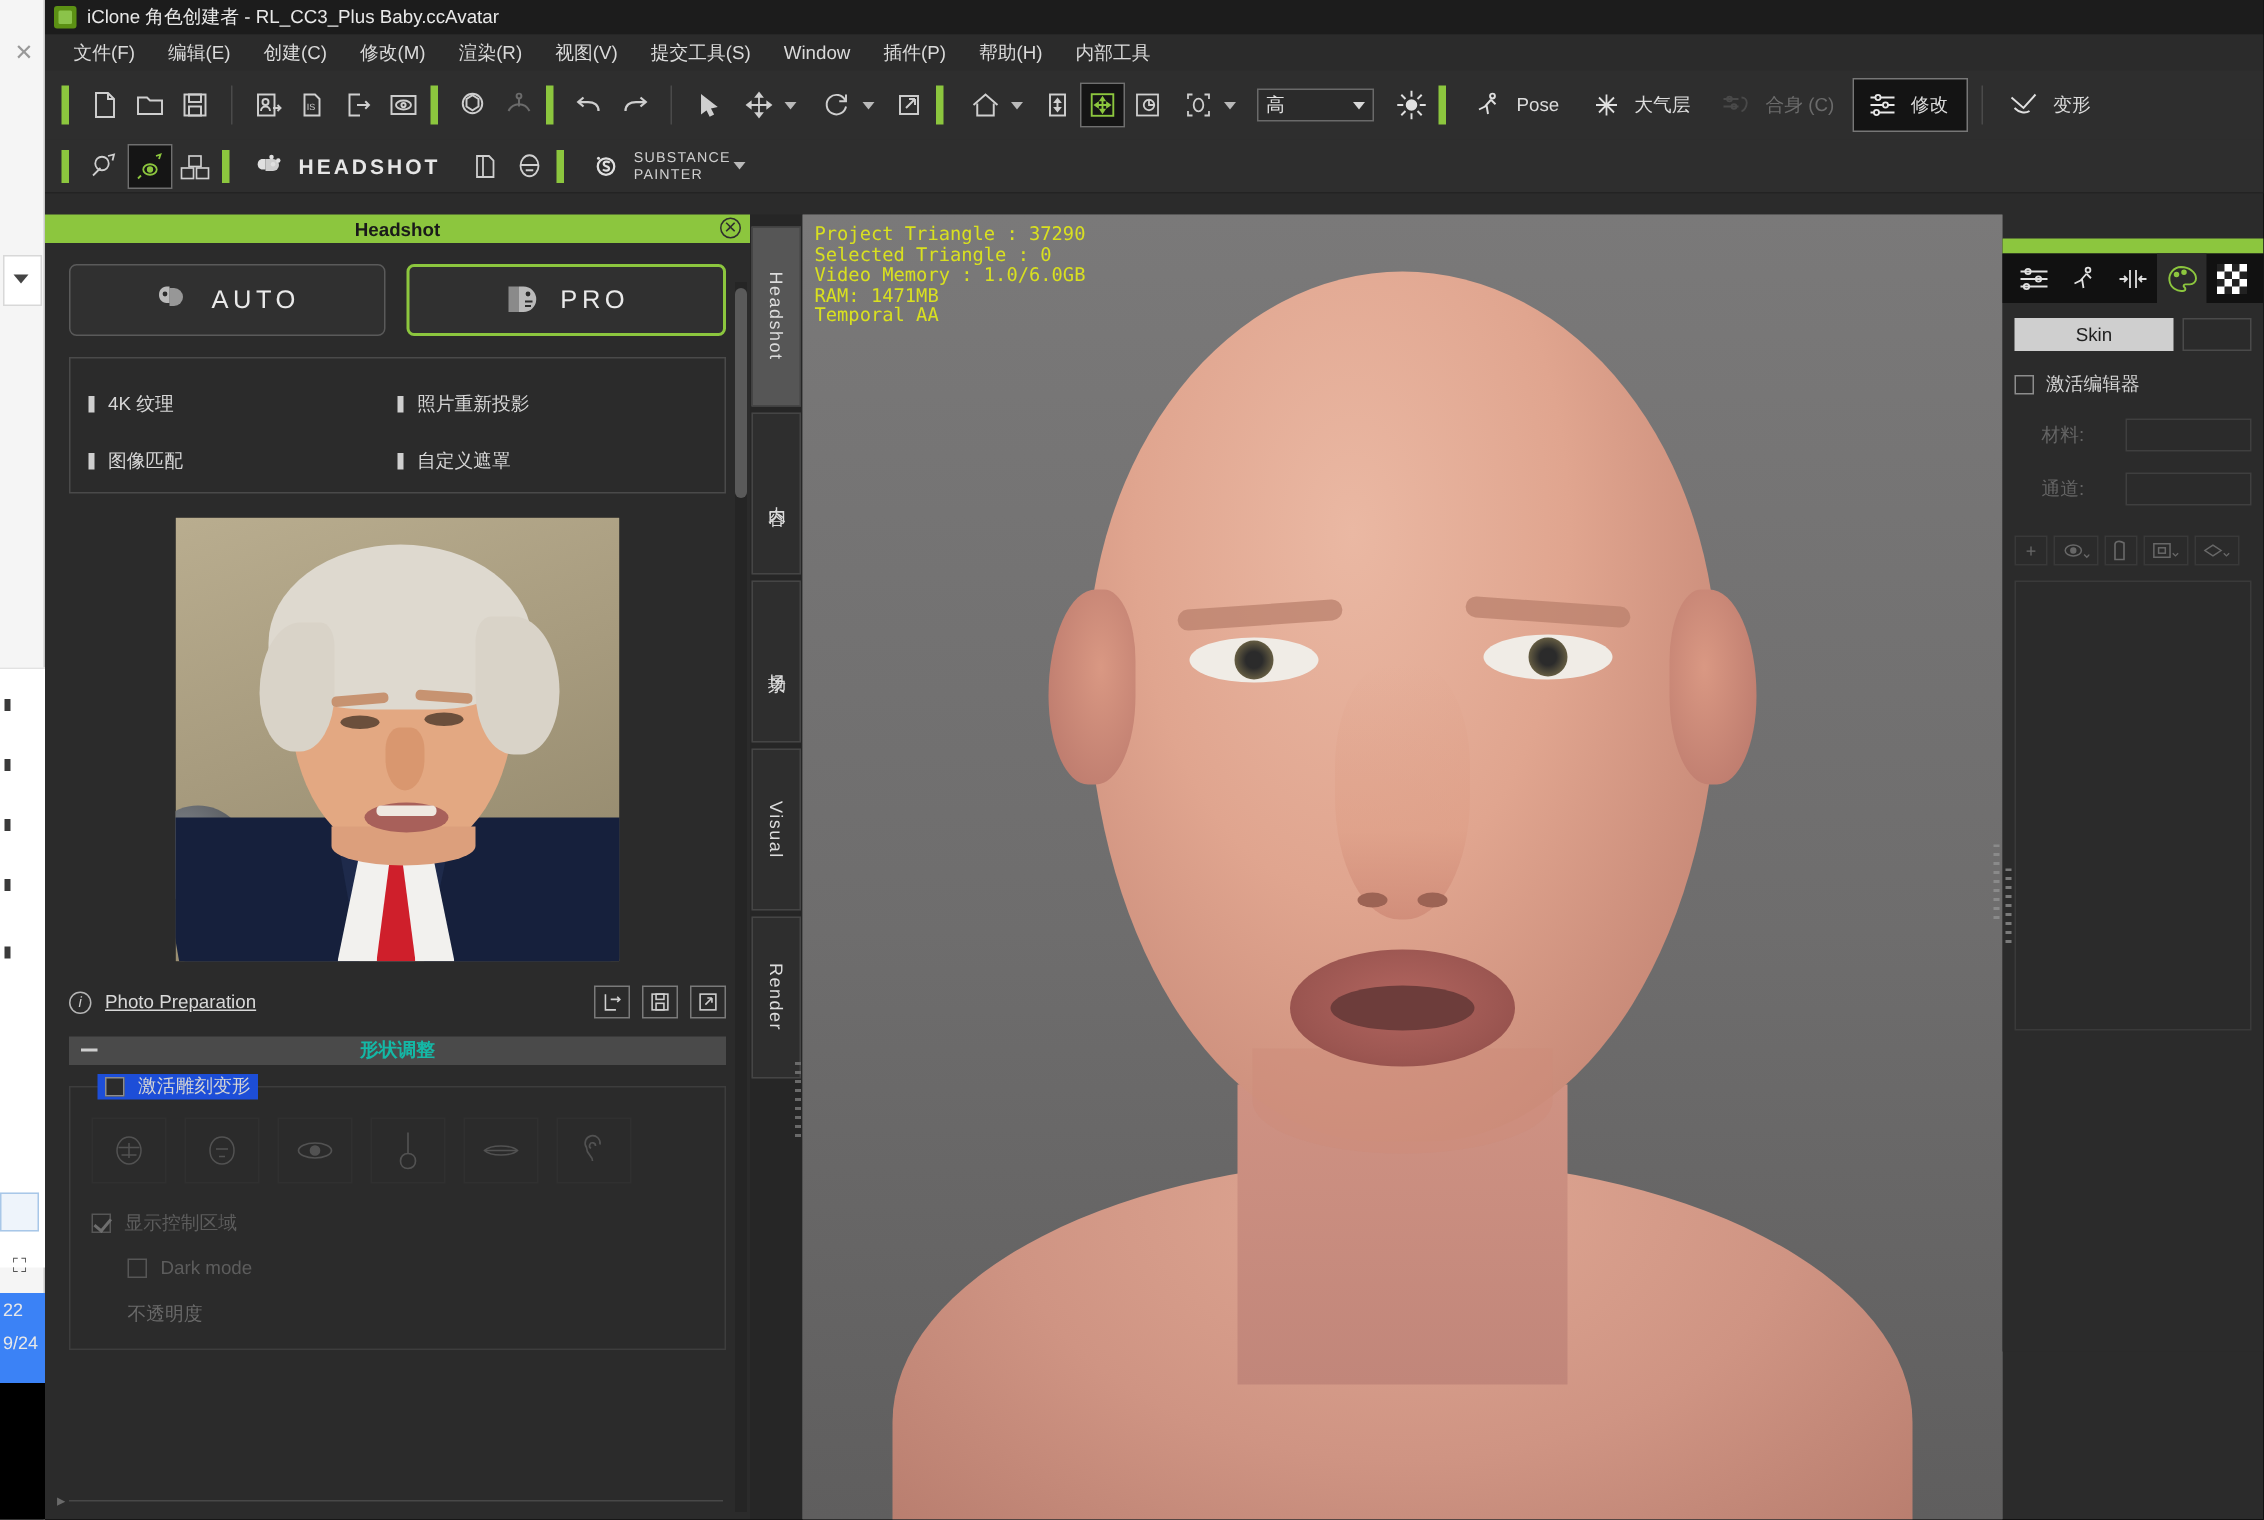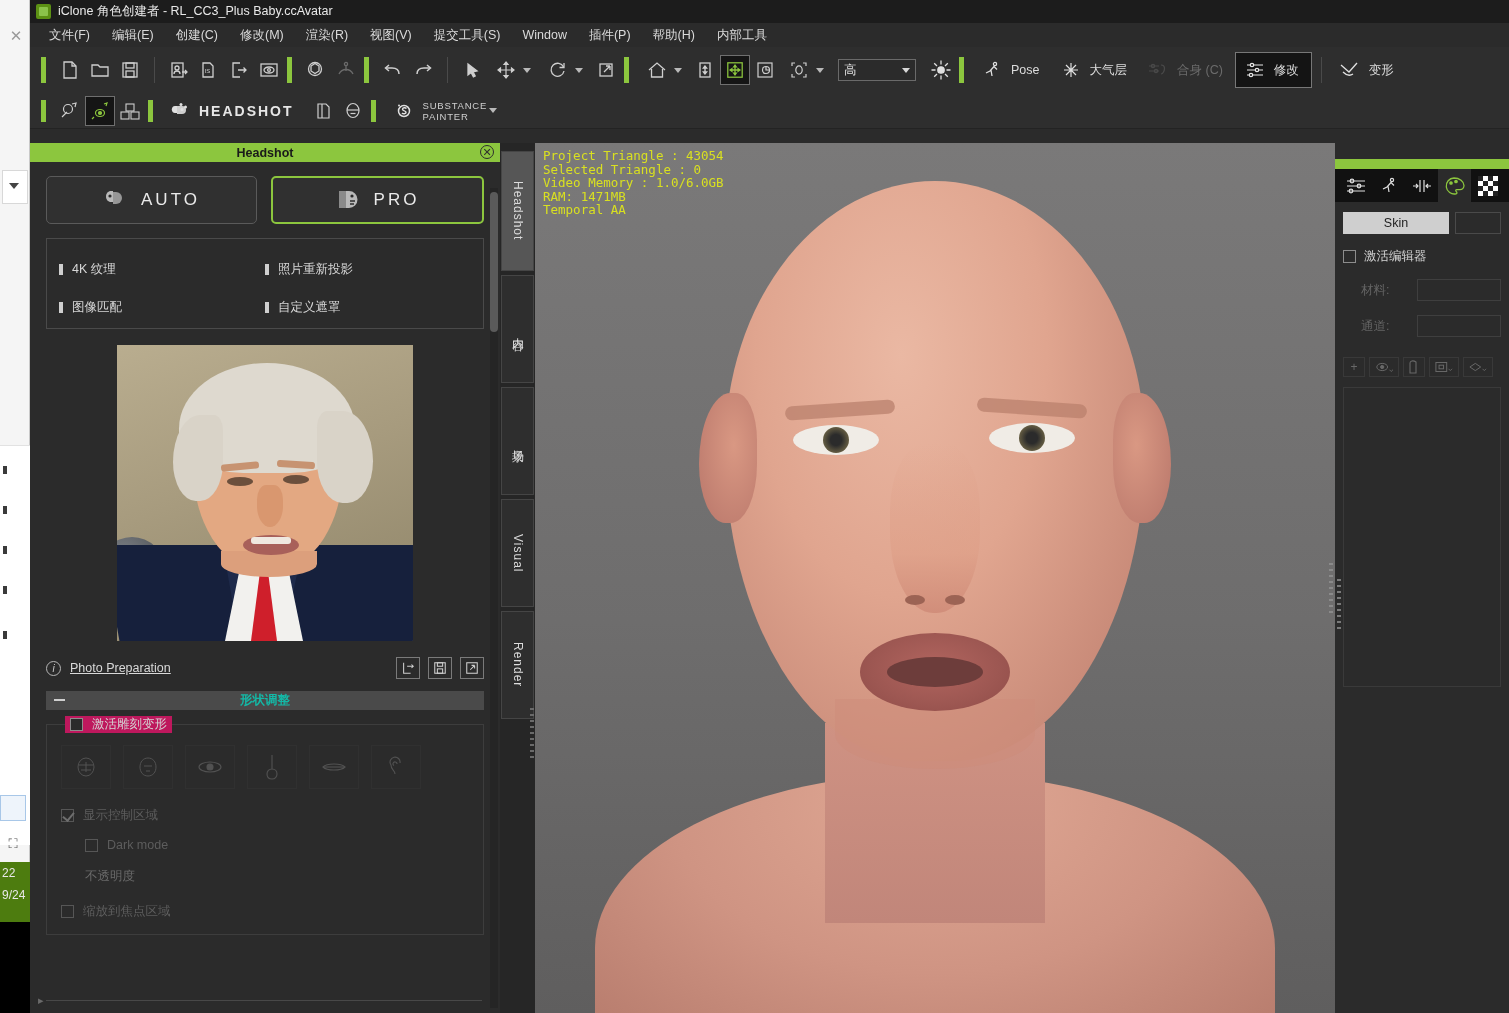--- a/index.html
+++ b/index.html
@@ -10,21 +10,21 @@
 
   
   .bg-window{ position:absolute; left:0; top:0; width:30px; height:1013px; background:#f5f5f5; border-right:1px solid #c9c9c9;}
   .bg-win-close{ position:absolute; left:8px; top:28px; width:16px; height:16px; color:#999; font-size:15px; line-height:16px; text-align:center;}
   .bg-win-btn{ position:absolute; left:2px; top:170px; width:26px; height:34px; background:#fff; border:1px solid #d8d8d8;}
   .bg-win-caret{ position:absolute; left:9px; top:183px; width:0;height:0;border-left:5px solid transparent;border-right:5px solid transparent;border-top:6px solid #444;}
   .bg-list{ position:absolute; left:0; top:445px; width:30px; height:400px; background:#fff; border-top:1px solid #e2e2e2;}
   .bg-list .li{ position:absolute; left:3px; width:4px; height:8px; background:#3a3a3a;}
   .bg-sel{ position:absolute; left:0px; top:795px; width:26px; height:26px; border:1px solid #a8c7e8; background:#eef4fb;}
   .bg-crop{ position:absolute; left:2px; top:836px; width:22px; height:20px; color:#555; font-size:13px; text-align:center;}
-  .bg-dark-strip{ position:absolute; left:0; top:862px; width:30px; height:60px; background:#4d7c0f; color:#e8e8e8; font-size:12px; padding-left:2px;}
+  .bg-dark-strip{ position:absolute; left:0; top:862px; width:30px; height:60px; background:#3b82f6; color:#e8e8e8; font-size:12px; padding-left:2px;}
   .bg-dark-strip div{ line-height:22px;}
   .bg-black{ position:absolute; left:0; top:922px; width:30px; height:91px; background:#000;}
 
   
   .win{ position:absolute; left:30px; top:0; width:1479px; height:1013px; background:#2b2b2b; }
   .titlebar{ height:23px; background:#1c1c1c; display:flex; align-items:center; padding-left:6px; }
   .app-ico{ width:15px; height:15px; background:#5c9114; border-radius:2px; margin-right:7px; position:relative; }
   .app-ico:after{content:"";position:absolute;left:3px;top:3px;width:9px;height:9px;background:#8bc34a;border-radius:1px;}
   .title-text{ color:#e9e9e9; font-size:12.5px; }
 
@@ -102,21 +102,21 @@
   .info-ic{ width:15px;height:15px;border:1px solid #b6b6b6;border-radius:50%;color:#cdcdcd;font-size:10px;line-height:13px;text-align:center;font-style:italic;margin-right:9px;}
   .prep-link{ color:#d9d9d9; font-size:12.5px; text-decoration:underline; }
   .prep-btns{ margin-left:auto; display:flex; gap:8px; }
   .sq-btn{ width:24px;height:22px;border:1px solid #7a7a7a; display:flex;align-items:center;justify-content:center; color:#cfcfcf;}
 
   .sec-head{ margin-top:10px; height:19px; background:#4a4a4a; display:flex; align-items:center; justify-content:center; position:relative;}
   .sec-head .minus{ position:absolute; left:8px; top:8px; width:11px;height:1.5px;background:#cfcfcf;}
   .sec-head .st{ color:#14b8a6; font-size:12.5px; font-weight:bold;}
 
   .group{ margin-top:14px; border:1px solid #3d3d3d; padding:16px 14px 14px 14px; position:relative;}
-  .group-legend{ position:absolute; left:18px; top:-9px; background:#be185d; padding:0 5px; display:flex; align-items:center; gap:9px;}
+  .group-legend{ position:absolute; left:18px; top:-9px; background:#1d4ed8; padding:0 5px; display:flex; align-items:center; gap:9px;}
   .cb{ width:13px;height:13px;border:1px solid #8d8d8d; background:#2b2b2b; display:inline-block; position:relative; flex:0 0 auto;}
   .cb.dim{ border-color:#565656;}
   .cb.chk.dim:after{ content:""; position:absolute; left:3px; top:0px; width:5px;height:9px; border:solid #6e6e6e; border-width:0 2px 2px 0; transform:rotate(40deg);}
   .lbl{ color:#d4d4d4; font-size:12.5px;}
   .lbl.dim{ color:#5d5d5d;}
 
   .sculpt-row{ display:flex; gap:12px; margin-top:4px;}
   .sculpt{ width:50px;height:44px;border:1px solid #3a3a3a; display:flex;align-items:center;justify-content:center; opacity:.35;}
 
   .chk-row{ display:flex; align-items:center; gap:9px; margin-top:18px;}
@@ -657,24 +657,20 @@
               <span class="lbl dim">显示控制区域</span>
             </div>
 
             <div class="chk-row ind">
               <span class="cb dim"></span>
               <span class="lbl dim">Dark mode</span>
             </div>
 
             <div class="op-label">不透明度</div>
 
-            <div class="chk-row">
-              <span class="cb dim"></span>
-              <span class="lbl dim">缩放到焦点区域</span>
-            </div>
           </div>
 
           <div class="btm-line"></div>
           <div class="btm-arrow">▸</div>
 
           <div class="scroll-track"></div>
           <div class="scroll-thumb"></div>
         </div>
       </div>
 
@@ -711,21 +707,21 @@
           </div>
         <div class="eyeR">
             <div class="iris"></div>
           </div>
         <div class="nose"></div>
         <div class="nostrilL"></div>
         <div class="nostrilR"></div>
         <div class="chin"></div>
         <div class="mouth"></div>
         <div class="mouth-in"></div>
-        <div class="stats">Project Triangle : 43054
+        <div class="stats">Project Triangle : 37290
 Selected Triangle : 0
 Video Memory : 1.0/6.0GB
 RAM: 1471MB
 Temporal AA</div>
         <div class="vp-resize"></div>
       </div>
 
       <div class="rpanel">
         <div class="rp-green"></div>
         <div class="rp-tabs">

